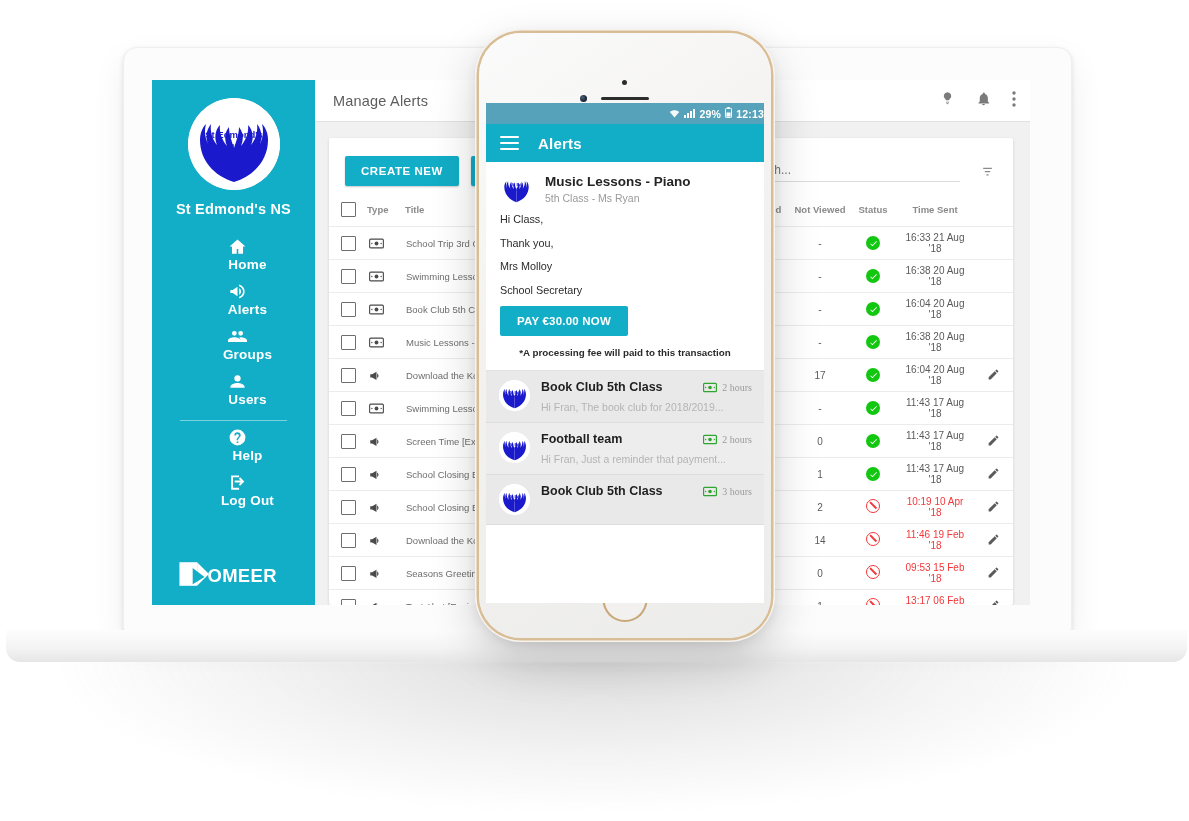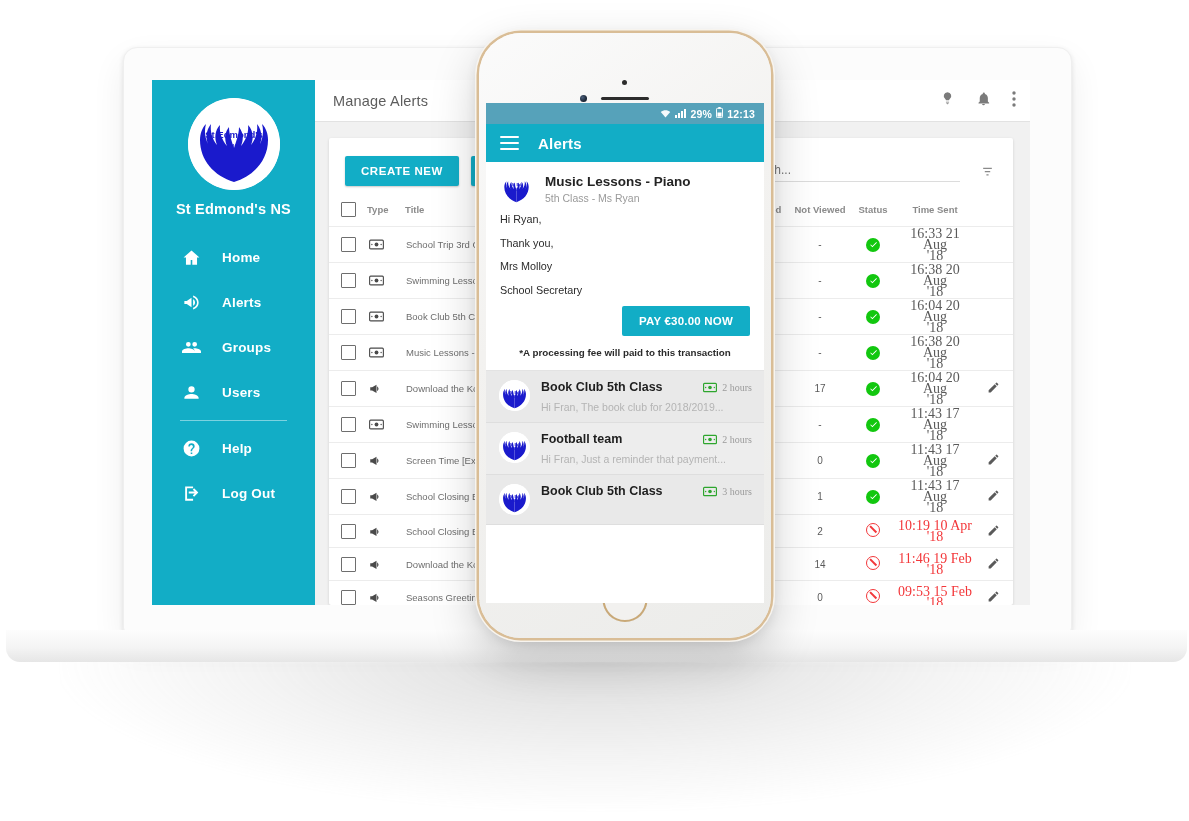--- a/index.html
+++ b/index.html
@@ -47,21 +47,21 @@
     width:92px;height:92px;border-radius:50%;background:#fff;margin-top:18px;
     position:relative;overflow:hidden;display:flex;align-items:center;justify-content:center;text-align:right;
   }
   .crest svg{width:92px;height:92px;display:block;}
   .school-name{
     margin-top:11px;font-size:14.5px;font-weight:600;letter-spacing:.2px;color:#fff;
   }
   .nav{margin-top:18px;width:100%;}
   .nav-item{
     display:flex;align-items:center;height:45px;padding-left:28px;color:#fff;
-    font-size:13.5px;font-weight:700;letter-spacing:.2px;cursor:pointer;
+    font-size:13.5px;font-weight:700;letter-spacing:.2px;cursor:pointer;flex-direction:column;
   }
   .nav-ico{width:22px;height:22px;margin-right:20px;display:flex;align-items:center;justify-content:center;}
   .nav-ico svg{width:19px;height:19px;fill:#fff;}
   .nav-sep{width:107px;height:1px;background:rgba(255,255,255,.45);margin:5px auto 5px auto;}
   .komeer{
     position:absolute;bottom:16px;left:0;width:100%;display:flex;justify-content:center;
   }
   .komeer svg{width:118px;height:30px;}
 
   .content{flex:1;display:flex;flex-direction:column;min-width:0;background:#f1f1f1;}
@@ -121,21 +121,21 @@
   }
   .status-ok svg{width:9px;height:9px;fill:#fff;}
   .status-no{
     width:14px;height:14px;border-radius:50%;border:1.7px solid #f3373a;display:inline-block;
     position:relative;box-sizing:border-box;
   }
   .status-no:after{
     content:"";position:absolute;left:50%;top:1px;width:1.7px;height:8.6px;background:#f3373a;
     transform:translateX(-50%) rotate(-45deg);
   }
-  .time{font-size:14px;line-height:11px;color:#5a5a5a;font-family:Liberation Serif, serif;}
+  .time{font-size:10px;line-height:11px;color:#5a5a5a;}
   .time.expired{color:#f3373a;}
   .edit-ico svg{width:13px;height:13px;fill:#5a5a5a;}
 
   
   .phone{
     position:absolute;left:479px;top:33px;width:292px;height:605px;
     border-radius:42px;
     background:linear-gradient(145deg,#fbfbfb 0%,#f3f2f0 40%,#ececea 100%);
     box-shadow:
       0 0 0 2.5px #d9bd96,
@@ -160,38 +160,38 @@
     background:#f2f1ef;
     box-shadow:inset 0 0 0 2px #c9a978, inset 0 1px 2px rgba(0,0,0,.35);
   }
   .phone-screen{
     position:absolute;left:7px;top:70px;width:278px;height:500px;
     background:#fff;overflow:hidden;
   }
 
   .status-bar{
     height:21px;background:#56a2ba;display:flex;align-items:center;justify-content:flex-end;
-    padding-right:9px;gap:4px;color:#fff;font-size:10.5px;font-weight:700;letter-spacing:.2px;
+    gap:4px;color:#fff;font-size:10.5px;font-weight:700;letter-spacing:.2px;
   }
   .status-bar svg{fill:#fff;}
   .app-bar{
     height:38px;background:#12adc6;display:flex;align-items:center;padding-left:14px;gap:19px;
   }
   .burger{display:flex;flex-direction:column;gap:3.6px;cursor:pointer;}
   .burger span{display:block;width:19px;height:2.2px;background:#fff;border-radius:1px;}
   .app-bar-title{color:#fff;font-size:15px;font-weight:600;letter-spacing:.2px;}
 
   .msg-head{display:flex;align-items:center;padding:10px 14px 5px 14px;gap:12px;}
   .msg-crest{width:33px;height:33px;border-radius:50%;background:#fff;flex:0 0 33px;overflow:hidden;}
   .msg-crest svg{width:33px;height:33px;display:block;}
   .msg-title{font-size:13.5px;font-weight:600;color:#242424;line-height:16px;}
   .msg-sub{font-size:10.5px;color:#9a9a9a;margin-top:2px;}
   .msg-body{padding:2px 14px 0 14px;}
   .msg-body p{margin:0 0 9px 0;font-size:10.8px;line-height:14.5px;color:#2b2b2b;}
-  .pay-wrap{display:flex;justify-content:flex-end;margin-top:8px;}
+  .pay-wrap{display:flex;justify-content:flex-start;margin-top:8px;}
   .pay-btn{
     background:#12adc6;color:#fff;border:none;font-size:11.5px;font-weight:600;
     padding:9px 17px;border-radius:2px;cursor:pointer;font-family:inherit;letter-spacing:.2px;
   }
   .fee-note{text-align:center;font-size:9.8px;color:#2b2b2b;margin-top:11px;font-weight:600;}
 
   .alert-list{margin-top:12px;border-top:1px solid #e3e3e3;}
   .alert-row{
     display:flex;align-items:flex-start;gap:11px;padding:9px 12px 9px 13px;
     border-bottom:1px solid #dedede;background:#e9e9e9;cursor:pointer;
@@ -281,20 +281,28 @@
           <div class="nav-item">
             <span class="nav-ico">
               <svg viewBox="0 0 24 24">
                   <path d="M4 3h10v2.4H6.4v13.2H14V21H4zm9.6 4.2 1.7-1.7 5.3 5.3-5.3 5.3-1.7-1.7 2.4-2.4H8.5v-2.4h7.5z"></path>
                 </svg>
             </span>
             <span>Log Out</span>
           </div>
         </div>
 
+        <div class="komeer">
+          <svg viewBox="0 0 160 40" aria-hidden="true">
+            <path d="M6 4 L30 4 L30 36 L6 36 Z" fill="#fff"></path>
+            <path d="M30 4 L46 20 L30 36 Z" fill="#fff"></path>
+            <path d="M24 12 L40 24 L24 34 Z" fill="#12adc6"></path>
+            <text x="44" y="31" font-family="Liberation Sans, sans-serif" font-size="25" font-weight="bold" fill="#ffffff" letter-spacing="0.5">OMEER</text>
+          </svg>
+        </div>
       </div>
 
       <div class="content">
         <div class="topbar">
           <div class="topbar-title">Manage Alerts</div>
           <div class="topbar-actions">
             <span>
               <svg width="15" height="15" viewBox="0 0 24 24">
                   <path d="M12 2a6 6 0 0 0-3.6 10.8c.6.5 1 1.2 1.1 2h5c.1-.8.5-1.5 1.1-2A6 6 0 0 0 12 2zm-2.5 15h5v1.2h-5zm.6 2.6h3.8c-.2.8-1 1.4-1.9 1.4s-1.7-.6-1.9-1.4z"></path>
                 </svg>
@@ -633,21 +641,21 @@
             <text x="46" y="52" text-anchor="middle" font-family="Liberation Sans, sans-serif" font-size="11" font-weight="bold" fill="#1a1acc">NS</text>
           </svg>
         </div>
         <div>
           <div class="msg-title">Music Lessons - Piano</div>
           <div class="msg-sub">5th Class - Ms Ryan</div>
         </div>
       </div>
 
       <div class="msg-body">
-        <p>Hi Ryan,</p>
+        <p>Hi Class,</p>
         <p>Thank you,</p>
         <p>Mrs Molloy</p>
         <p>School Secretary</p>
         <div class="pay-wrap">
           <button class="pay-btn">PAY €30.00 NOW</button>
         </div>
         <div class="fee-note">*A processing fee will paid to this transaction</div>
       </div>
 
       <div class="alert-list" id="phone-alert-list">

